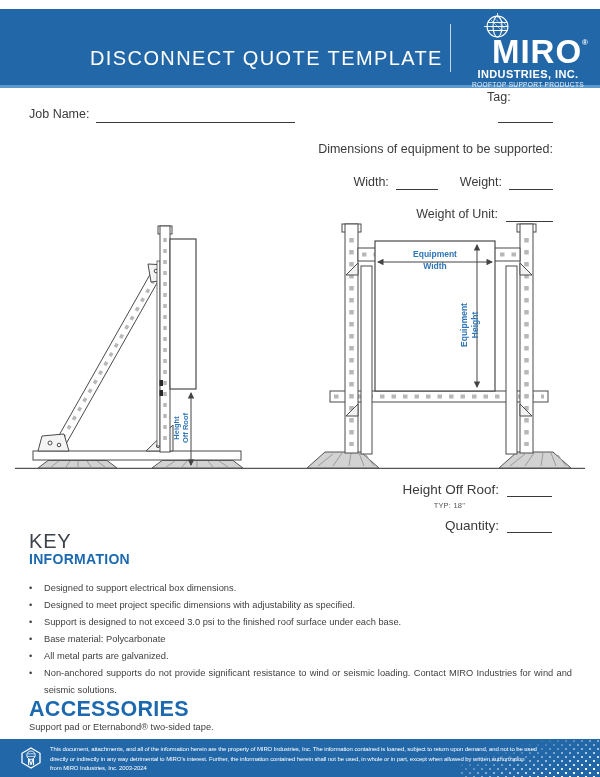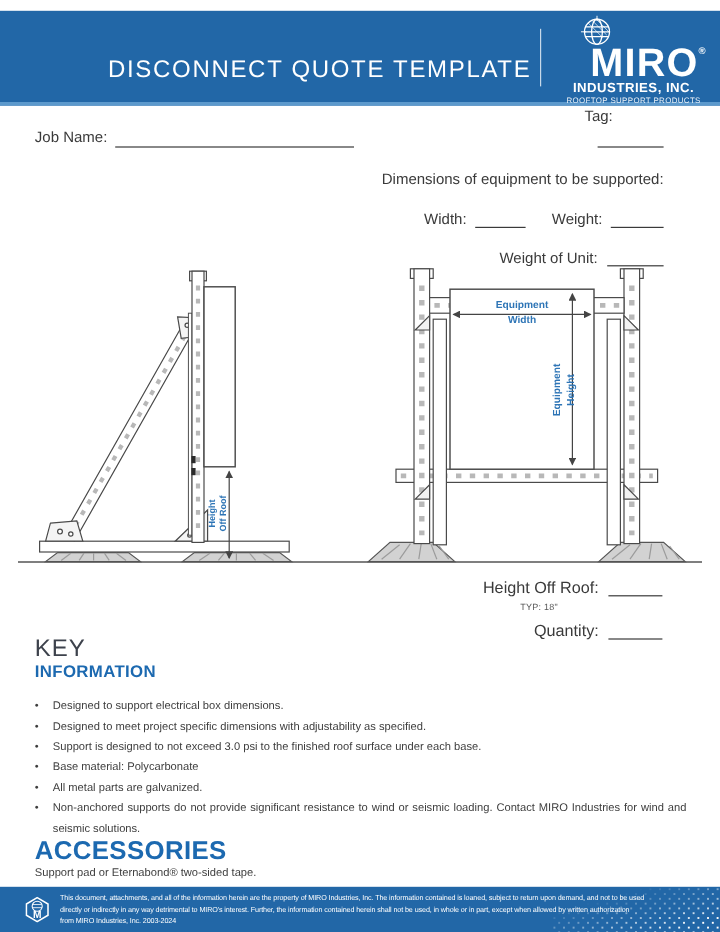--- a/index.html
+++ b/index.html
@@ -20,21 +20,21 @@
   .brand-reg{font-size:8px;vertical-align:18px;letter-spacing:0;}
   .brand-line1{position:absolute;left:0;top:57px;width:120px;font-size:11px;font-weight:700;
                letter-spacing:.4px;white-space:nowrap;}
   .brand-line2{position:absolute;left:0;top:70px;width:120px;font-size:6.6px;font-weight:400;
                letter-spacing:.3px;opacity:.92;white-space:nowrap;}
 
   
   .lbl{position:absolute;font-size:12.5px;color:#3a3a3a;white-space:nowrap;}
   .field{border-bottom:1.2px solid #3a3a3a;}
   .abs-field{position:absolute;}
-  .row{position:absolute;display:flex;align-items:center;white-space:nowrap;}
+  .row{position:absolute;display:flex;align-items:flex-start;white-space:nowrap;}
   .row .t{font-size:12.5px;}
   .row .f{display:inline-block;border-bottom:1.2px solid #3a3a3a;height:14px;}
   .big .t{font-size:13.5px;}
   .typ-note{position:absolute;font-size:7.5px;color:#555;letter-spacing:.2px;}
 
   
   .key-line1{position:absolute;left:29px;top:530px;font-size:20px;font-weight:400;
              color:#3d424c;letter-spacing:.8px;}
   .key-line2{position:absolute;left:29px;top:551px;font-size:14px;font-weight:800;
              color:#1c69b0;letter-spacing:.3px;}

